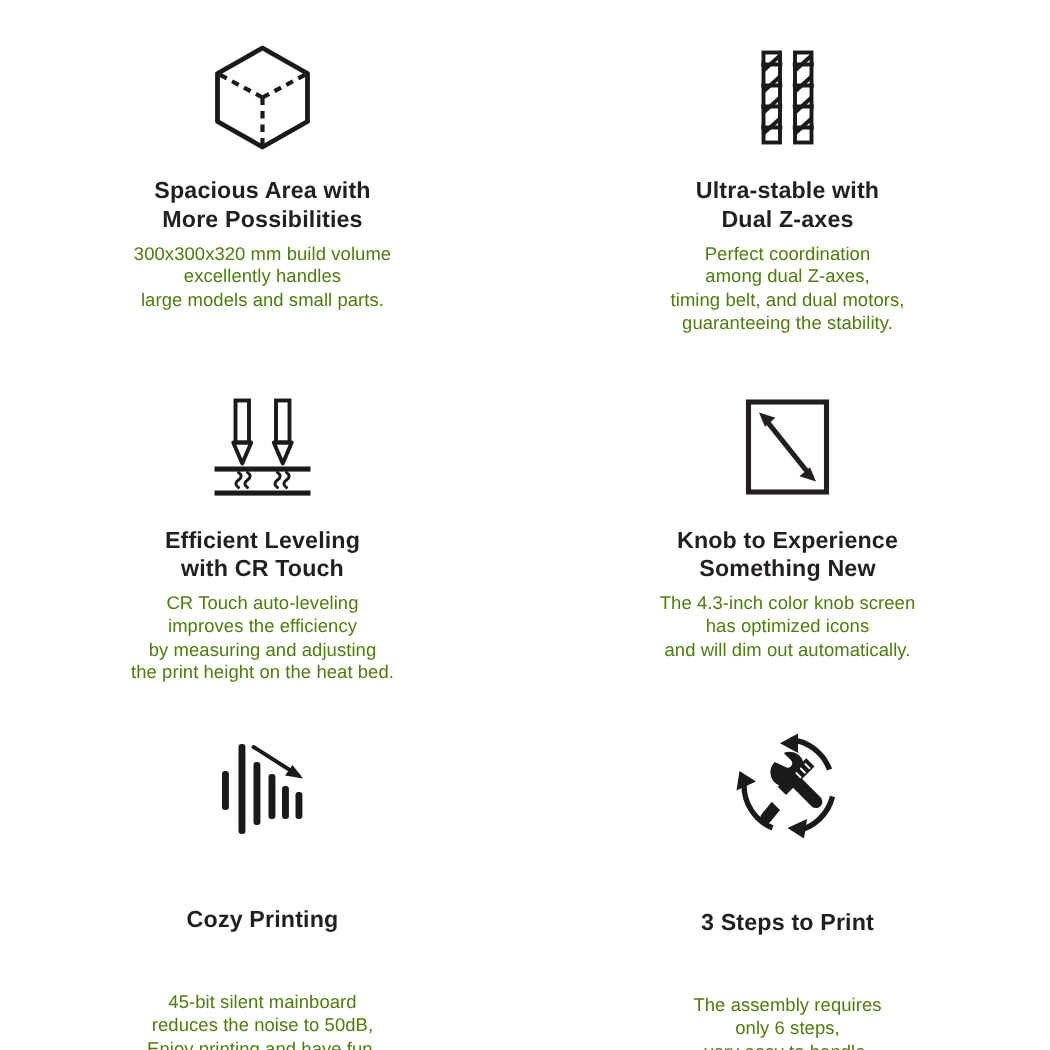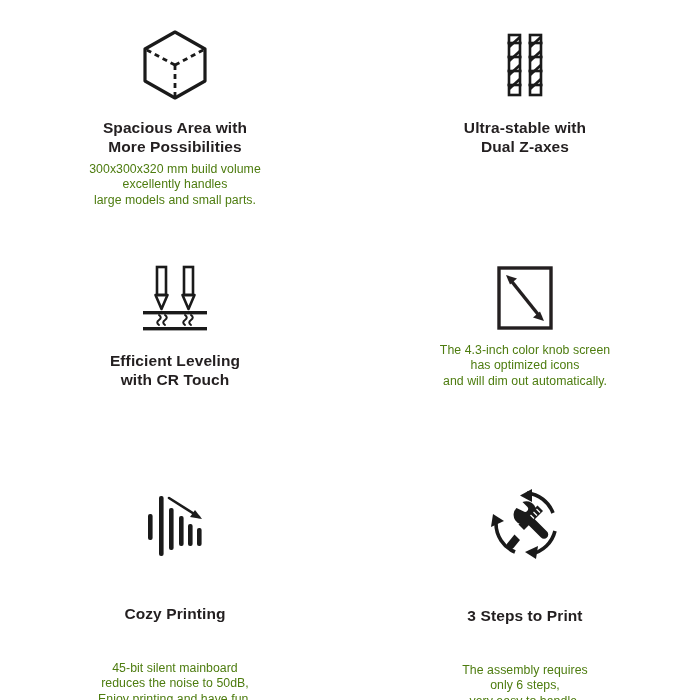--- a/index.html
+++ b/index.html
@@ -103,20 +103,24 @@
           <line x1="43" y1="62" x2="54" y2="52"></line>
           <line x1="41.5" y1="16" x2="55.5" y2="16"></line>
           <line x1="41.5" y1="30" x2="55.5" y2="30"></line>
           <line x1="41.5" y1="44" x2="55.5" y2="44"></line>
           <line x1="41.5" y1="58" x2="55.5" y2="58"></line>
         </g>
       </svg>
     </div>
     <div class="feature-title">Ultra-stable with
 Dual Z-axes</div>
+    <div class="feature-desc">Perfect coordination
+among dual Z-axes,
+timing belt, and dual motors,
+guaranteeing the stability.</div>
   </div>
 
   <div class="feature-cell cell-row2">
     <div class="icon-wrap">
       <svg width="80" height="70" viewBox="0 0 80 70">
         <g stroke="#1a1a1a" stroke-width="2.6" fill="none">
           <rect x="22" y="4" width="9" height="28"></rect>
           <rect x="49" y="4" width="9" height="28"></rect>
         </g>
         <polygon points="20.5,32 32.5,32 26.5,46" fill="none" stroke="#1a1a1a" stroke-width="2.6" stroke-linejoin="round"></polygon>
@@ -126,31 +130,37 @@
         <g stroke="#1a1a1a" stroke-width="2" fill="none" stroke-linecap="round">
           <path d="M24 62 q-3.5 -2.5 0 -5 q3.5 -2.5 0 -5"></path>
           <path d="M30 62 q-3.5 -2.5 0 -5 q3.5 -2.5 0 -5"></path>
           <path d="M50 62 q-3.5 -2.5 0 -5 q3.5 -2.5 0 -5"></path>
           <path d="M56 62 q-3.5 -2.5 0 -5 q3.5 -2.5 0 -5"></path>
         </g>
       </svg>
     </div>
     <div class="feature-title">Efficient Leveling
 with CR Touch</div>
+    <div class="feature-desc">CR Touch auto-leveling
+improves the efficiency
+by measuring and adjusting
+the print height on the heat bed.</div>
   </div>
 
   <div class="feature-cell cell-row2">
     <div class="icon-wrap">
       <svg width="72" height="72" viewBox="0 0 72 72">
         <rect x="10" y="6" width="52" height="60" fill="none" stroke="#231f20" stroke-width="3.4"></rect>
         <line x1="20" y1="16" x2="52" y2="56" stroke="#231f20" stroke-width="3.4"></line>
         <polygon points="17,13 28,16.5 21,22.5" fill="#231f20"></polygon>
         <polygon points="55,59 44,55.5 51,49.5" fill="#231f20"></polygon>
       </svg>
     </div>
+    <div class="feature-title">Knob to Experience
+Something New</div>
     <div class="feature-desc">The 4.3-inch color knob screen
 has optimized icons
 and will dim out automatically.</div>
   </div>
 
   <div class="feature-cell cell-row3">
     <div class="icon-wrap">
       <svg width="74" height="74" viewBox="0 0 74 74">
         <g fill="#1a1a1a">
           <rect x="10" y="28" width="4.6" height="26" rx="2"></rect>

